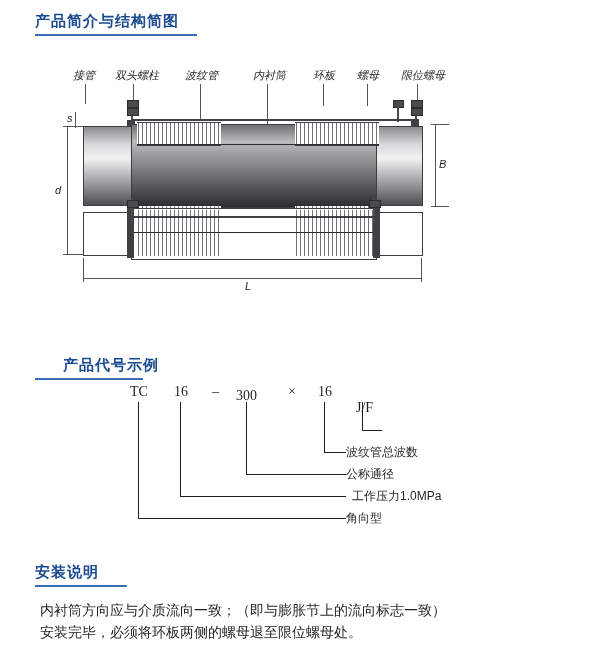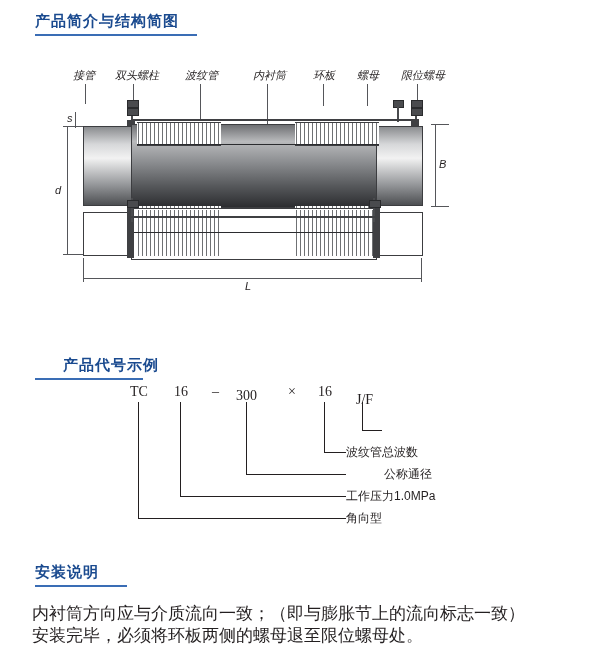--- a/index.html
+++ b/index.html
@@ -108,22 +108,22 @@
     font-size:12px;
     white-space:nowrap;
     color:#231f20;
   }
 
   
   #sec3-title{top:563px;font-family:Liberation Serif, serif;}
   #sec3-rule{top:585px;width:92px;}
   .note{
     position:absolute;
-    left:32px;
-    font-size:17px;
+    left:40px;
+    font-size:14px;
     color:#231f20;
     white-space:nowrap;
   }
 </style>
 </head>
 <body>
 
 <div class="section-title" id="sec1-title">产品简介与结构简图</div>
 <div class="underline" id="sec1-rule"></div>
 
@@ -211,36 +211,36 @@
 <div class="section-title" id="sec2-title">产品代号示例</div>
 <div class="underline" id="sec2-rule"></div>
 
 <div id="code">
   <div class="code-token" style="left:10px;top:0;">TC</div>
   <div class="code-token" style="left:54px;top:0;">16</div>
   <div class="code-token" style="left:92px;top:0;">–</div>
   <div class="code-token" style="left:116px;top:4px;">300</div>
   <div class="code-token" style="left:168px;top:0;">×</div>
   <div class="code-token" style="left:198px;top:0;">16</div>
-  <div class="code-token" style="left:236px;top:8px;">J/F</div>
+  <div class="code-token" style="left:236px;top:16px;">J/F</div>
 
   <div class="leader-v" style="left:242px;top:18px;height:28px;"></div>
   <div class="leader-h" style="left:242px;top:46px;width:20px;"></div>
 
   <div class="leader-v" style="left:204px;top:18px;height:50px;"></div>
   <div class="leader-h" style="left:204px;top:68px;width:22px;"></div>
   <div class="code-desc" style="left:226px;top:60px;">波纹管总波数</div>
 
   <div class="leader-v" style="left:126px;top:18px;height:72px;"></div>
   <div class="leader-h" style="left:126px;top:90px;width:100px;"></div>
-  <div class="code-desc" style="left:226px;top:82px;margin-left:38px;">公称通径</div>
+  <div class="code-desc" style="left:226px;top:82px;">公称通径</div>
 
   <div class="leader-v" style="left:60px;top:18px;height:94px;"></div>
   <div class="leader-h" style="left:60px;top:112px;width:166px;"></div>
-  <div class="code-desc" style="left:226px;top:104px;">工作压力1.0MPa</div>
+  <div class="code-desc" style="left:232px;top:104px;">工作压力1.0MPa</div>
 
   <div class="leader-v" style="left:18px;top:18px;height:116px;"></div>
   <div class="leader-h" style="left:18px;top:134px;width:208px;"></div>
   <div class="code-desc" style="left:226px;top:126px;">角向型</div>
 </div>
 
 <div class="section-title" id="sec3-title">安装说明</div>
 <div class="underline" id="sec3-rule"></div>
 
 <div class="note" style="top:602px;">内衬筒方向应与介质流向一致；（即与膨胀节上的流向标志一致）</div>

